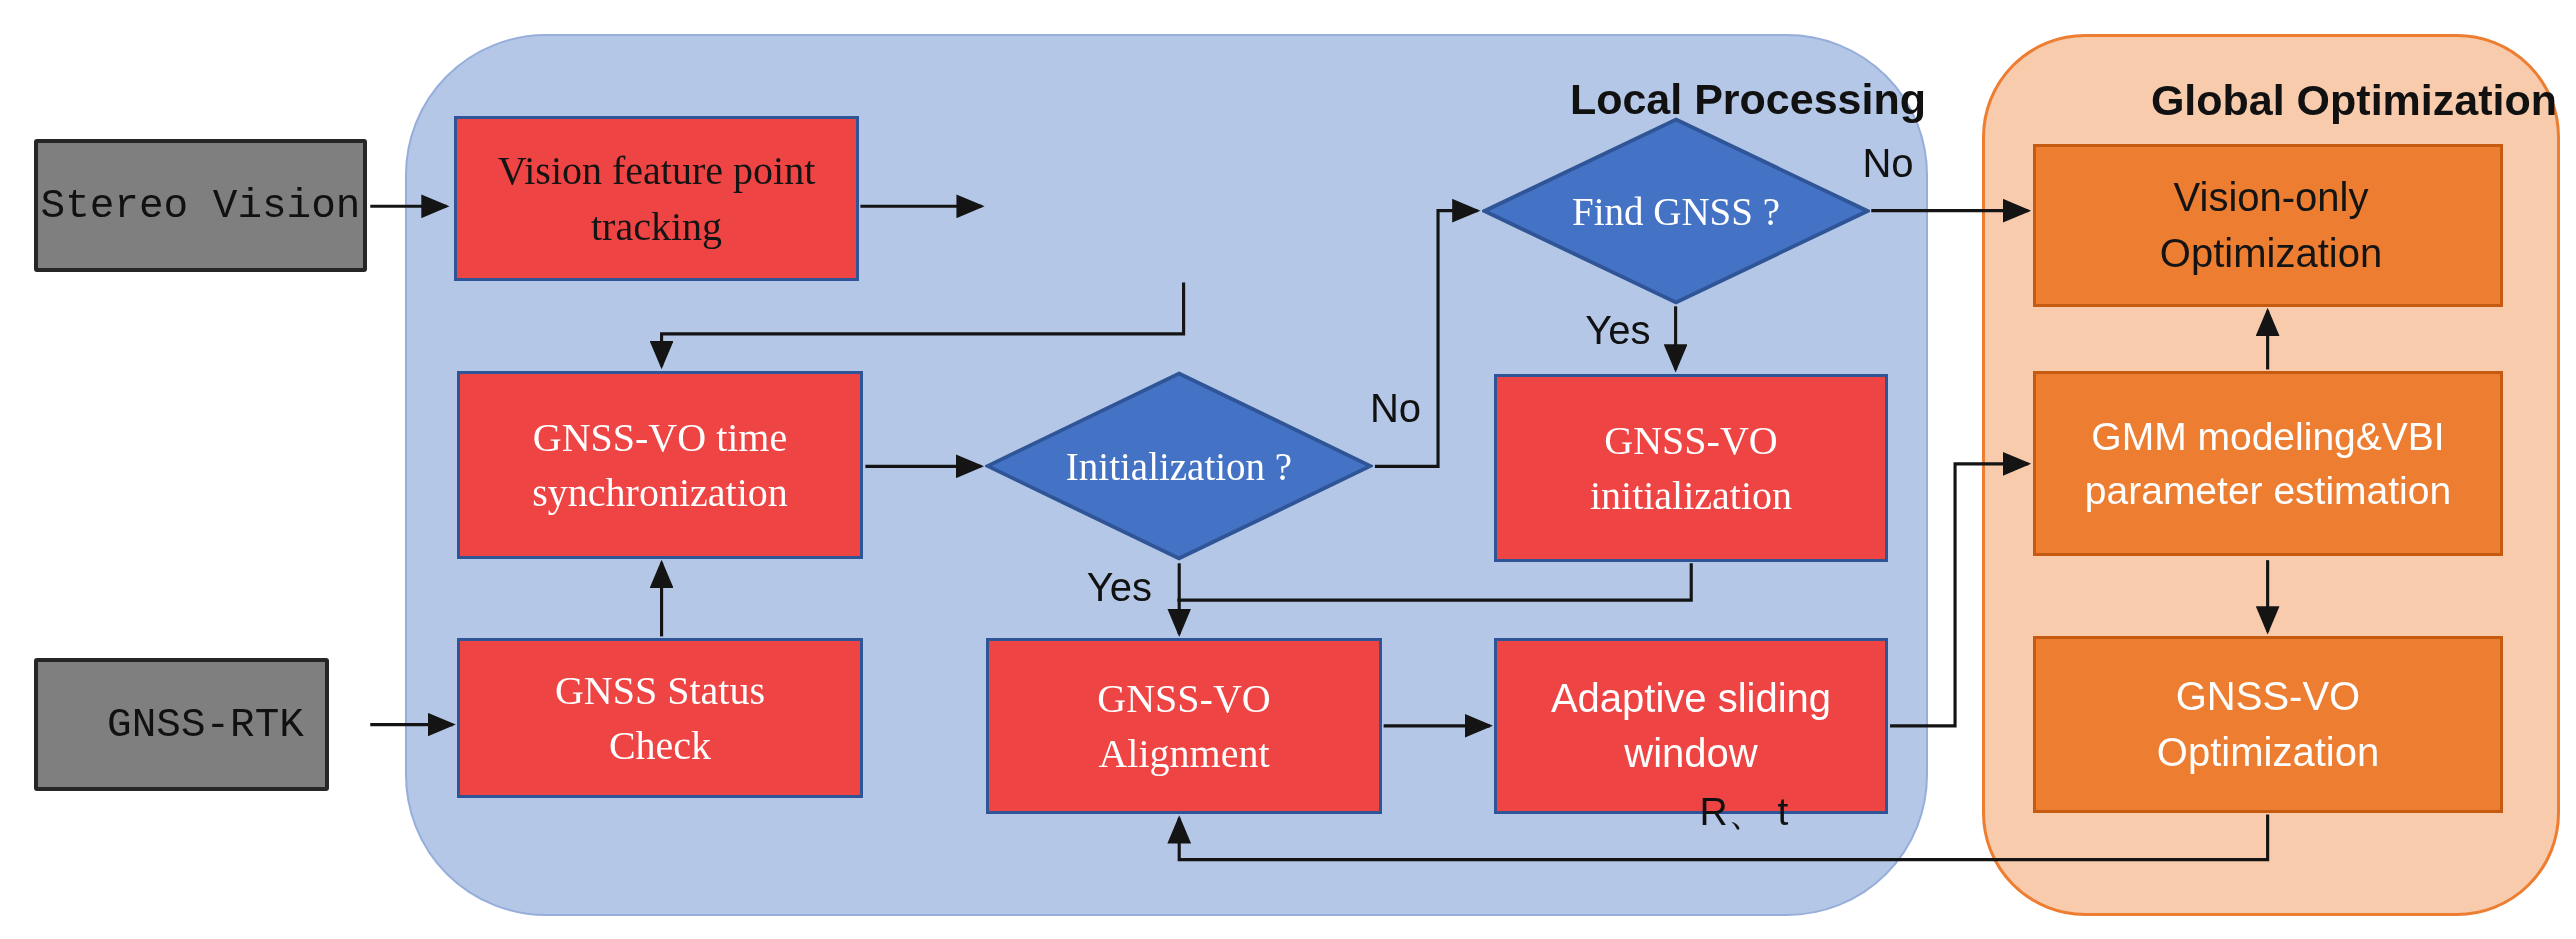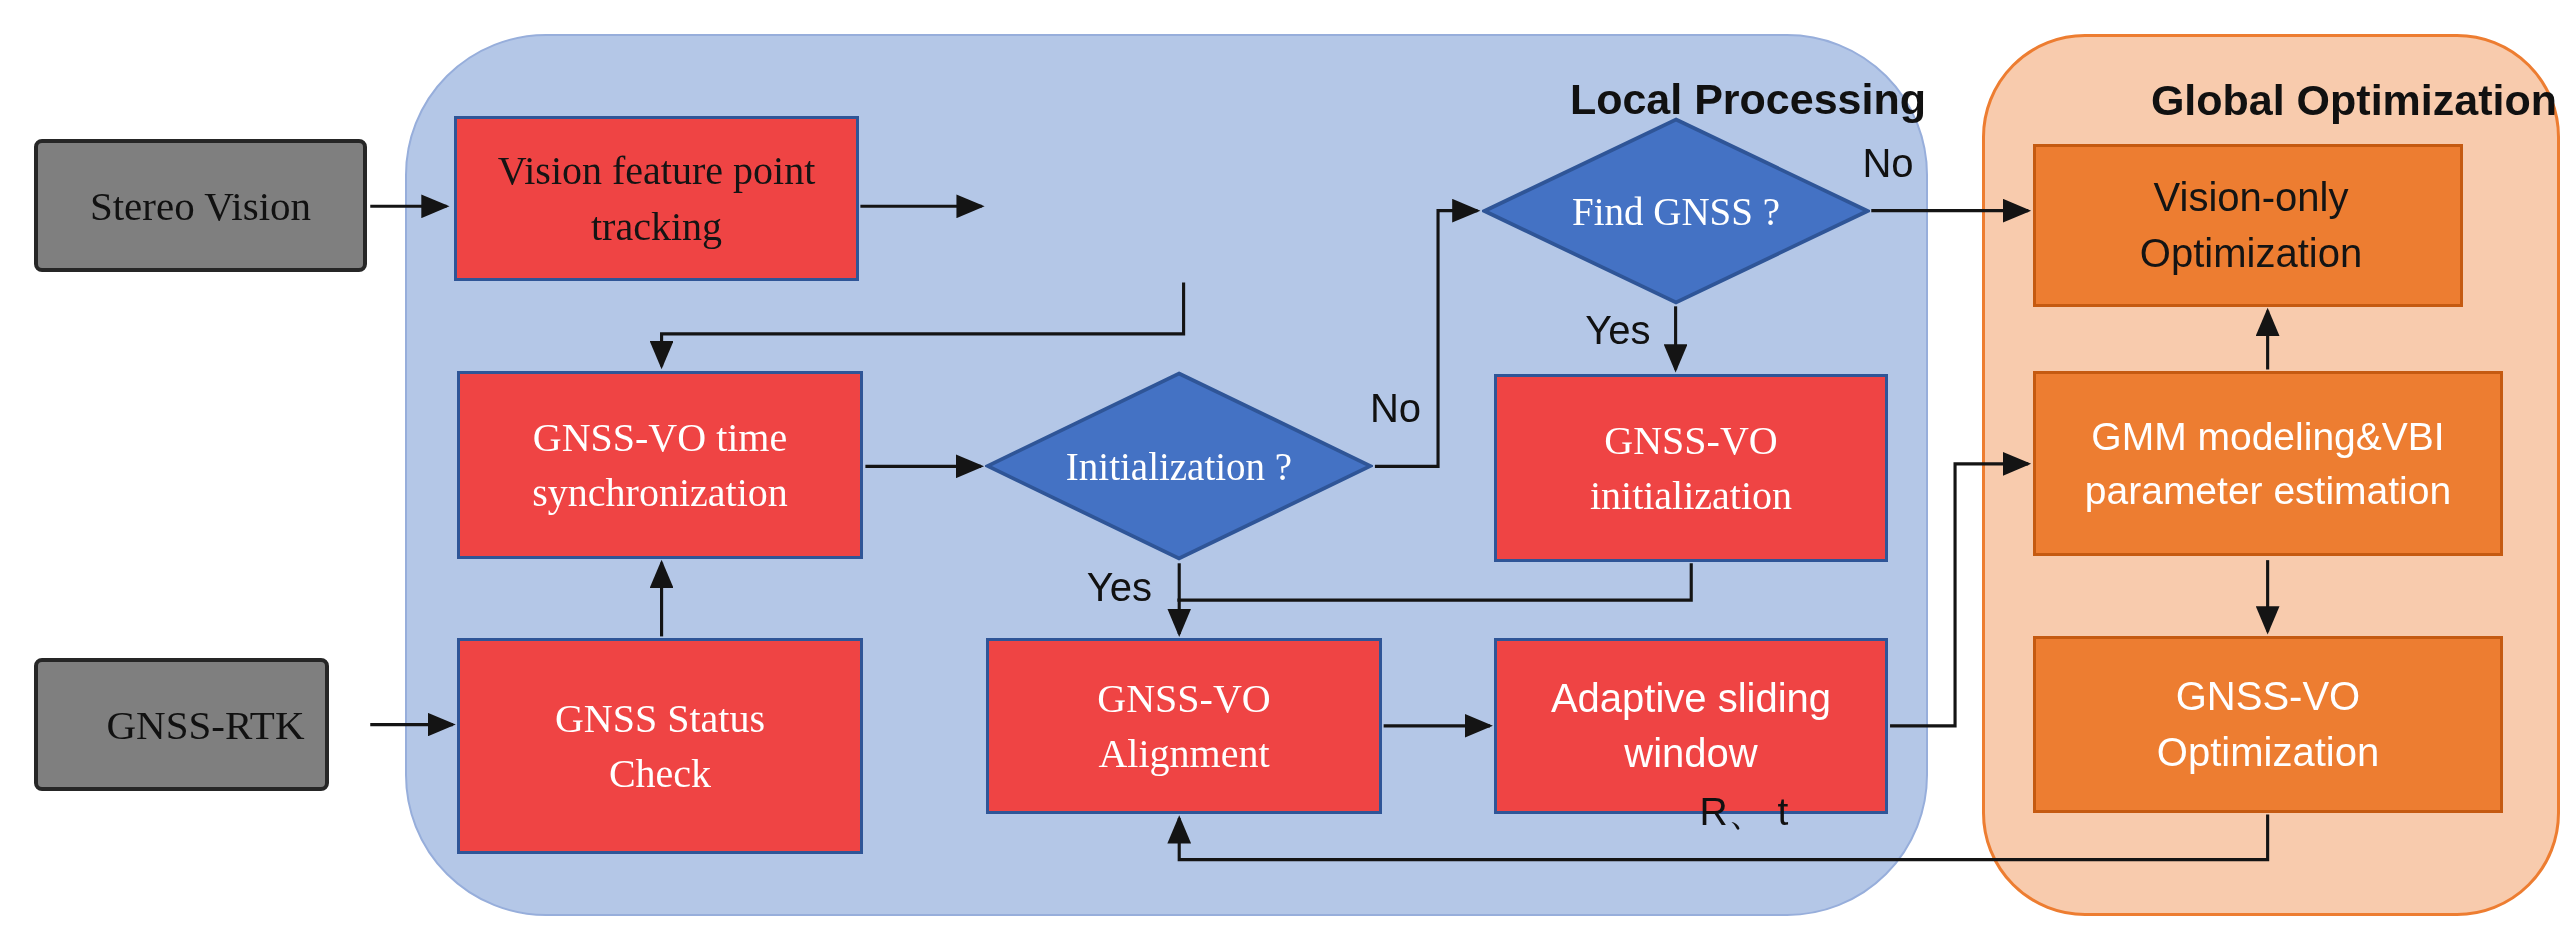--- a/index.html
+++ b/index.html
@@ -11,22 +11,22 @@
   .region-title{position:absolute;top:39px;left:0;width:100%;text-align:right;
     font-family:"Liberation Sans",sans-serif;font-weight:700;font-size:43px;color:#111;}
   .node{position:absolute;box-sizing:border-box;display:flex;align-items:center;justify-content:center;
     text-align:center;white-space:pre-line;line-height:1.38;font-size:40px;}
   .node.blue{background:#ef4444;border:3.8px solid #2f5597;}
   .node.orange{background:#ed7d31;border:3.8px solid #c55a11;}
   .serif{font-family:"Liberation Serif",serif;}
   .sans{font-family:"Liberation Sans",sans-serif;}
   .t-white{color:#ffffff;}
   .t-black{color:#141414;}
-  .input{position:absolute;box-sizing:border-box;background:#7f7f7f;border:4.4px solid #262626;border-radius:8px;
-    display:flex;align-items:center;justify-content:center;font-family:Liberation Serif, serif;
+  .input{position:absolute;box-sizing:border-box;background:#7f7f7f;border:4.4px solid #262626;border-radius:3px;
+    display:flex;align-items:center;justify-content:center;font-family:Liberation Mono, monospace;
     font-size:41px;color:#111;}
   .diamond{position:absolute;}
   .diamond svg{position:absolute;left:0;top:0;width:100%;height:100%;}
   .diamond-label{position:absolute;left:0;top:0;right:0;bottom:0;display:flex;align-items:center;justify-content:center;
     color:#fff;font-size:39px;font-family:"Liberation Serif",serif;white-space:pre-line;text-align:center;}
   .edges{position:absolute;left:0;top:0;width:2576px;height:939px;pointer-events:none;}
   .edges polyline{fill:none;stroke:#141414;stroke-width:5;}
   .edge-label{position:absolute;font-family:Liberation Sans, sans-serif;font-size:40px;color:#111;text-align:center;}
 </style>
 </head>
@@ -43,41 +43,41 @@
 
   <div class="input" style="left:34px;top:139px;width:333px;height:133px;">Stereo Vision</div>
   <div class="input" style="left:34px;top:658px;width:295px;height:133px;padding-left:48px;">GNSS-RTK</div>
 
   <div class="node blue serif t-black" style="left:454px;top:116px;width:405px;height:165px;">Vision feature point
 tracking</div>
   <div class="node blue serif t-white" style="left:457px;top:371px;width:406px;height:188px;">GNSS-VO time
 synchronization</div>
   <div class="node blue serif t-white" style="left:1494px;top:374px;width:394px;height:188px;">GNSS-VO
 initialization</div>
-  <div class="node blue serif t-white" style="left:457px;top:638px;width:406px;height:216px;">GNSS Status
+  <div class="node blue serif t-white" style="left:457px;top:638px;width:406px;height:160px;">GNSS Status
 Check</div>
   <div class="node blue serif t-white" style="left:986px;top:638px;width:396px;height:176px;">GNSS-VO
 Alignment</div>
   <div class="node blue sans t-white" style="left:1494px;top:638px;width:394px;height:176px;">Adaptive sliding
 window</div>
 
   <div class="diamond" style="left:985px;top:371px;width:388px;height:190px;">
     <svg viewBox="0 0 620 304" preserveAspectRatio="none">
       <polygon points="310,4 616,152 310,300 4,152" fill="#4472c4" stroke="#2f5597" stroke-width="6"></polygon>
     </svg>
     <div class="diamond-label">Initialization ?</div>
   </div>
   <div class="diamond" style="left:1482px;top:117px;width:388px;height:188px;">
     <svg viewBox="0 0 620 300" preserveAspectRatio="none">
       <polygon points="310,4 616,150 310,296 4,150" fill="#4472c4" stroke="#2f5597" stroke-width="6"></polygon>
     </svg>
     <div class="diamond-label">Find GNSS ?</div>
   </div>
 
-  <div class="node orange sans t-black" style="left:2033px;top:144px;width:430px;height:163px;padding-left:6px;">Vision-only
+  <div class="node orange sans t-black" style="left:2033px;top:144px;width:470px;height:163px;padding-left:6px;">Vision-only
 Optimization</div>
   <div class="node orange sans t-white" style="left:2033px;top:371px;width:470px;height:185px;font-size:39px;">GMM modeling&amp;VBI
 parameter estimation</div>
   <div class="node orange sans t-white" style="left:2033px;top:636px;width:470px;height:177px;">GNSS-VO
 Optimization</div>
 
   <svg class="edges" viewBox="0 0 4120 1502">
     <defs>
       <marker id="ah" viewBox="0 0 10 8" refX="8.5" refY="4" markerWidth="9.5" markerHeight="7.6" orient="auto" markerUnits="strokeWidth">
         <path d="M0,0 L9.5,4 L0,8 Z" fill="#141414"></path>

